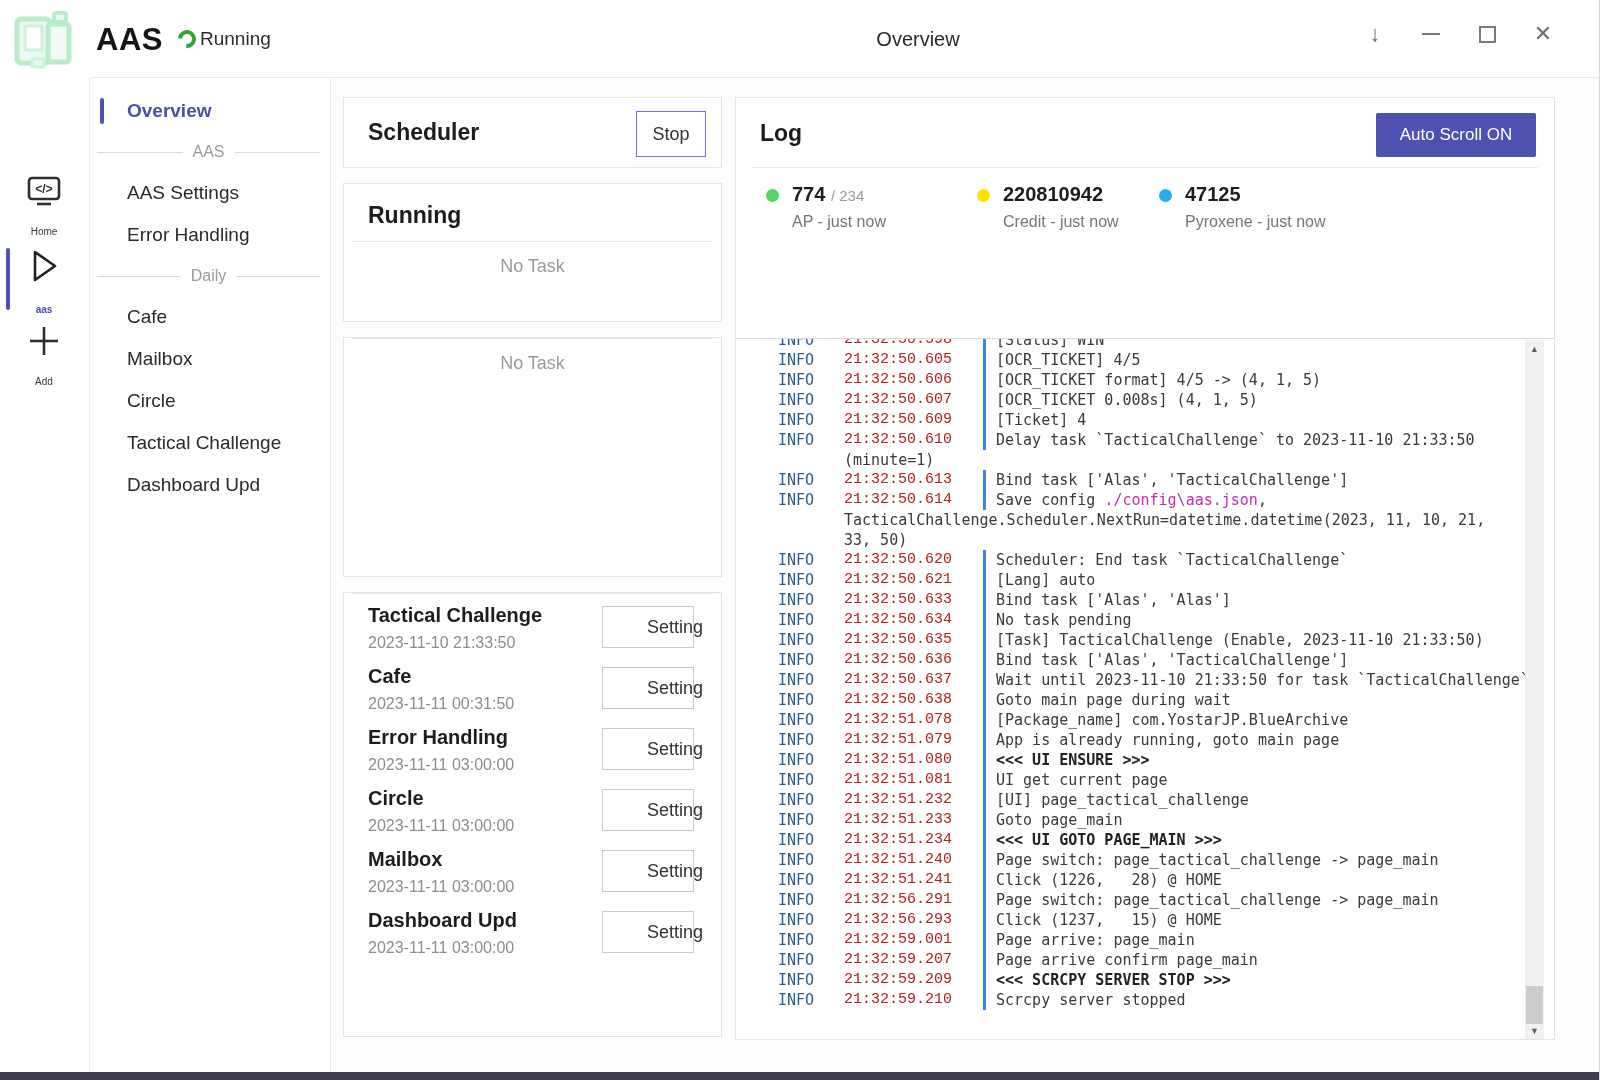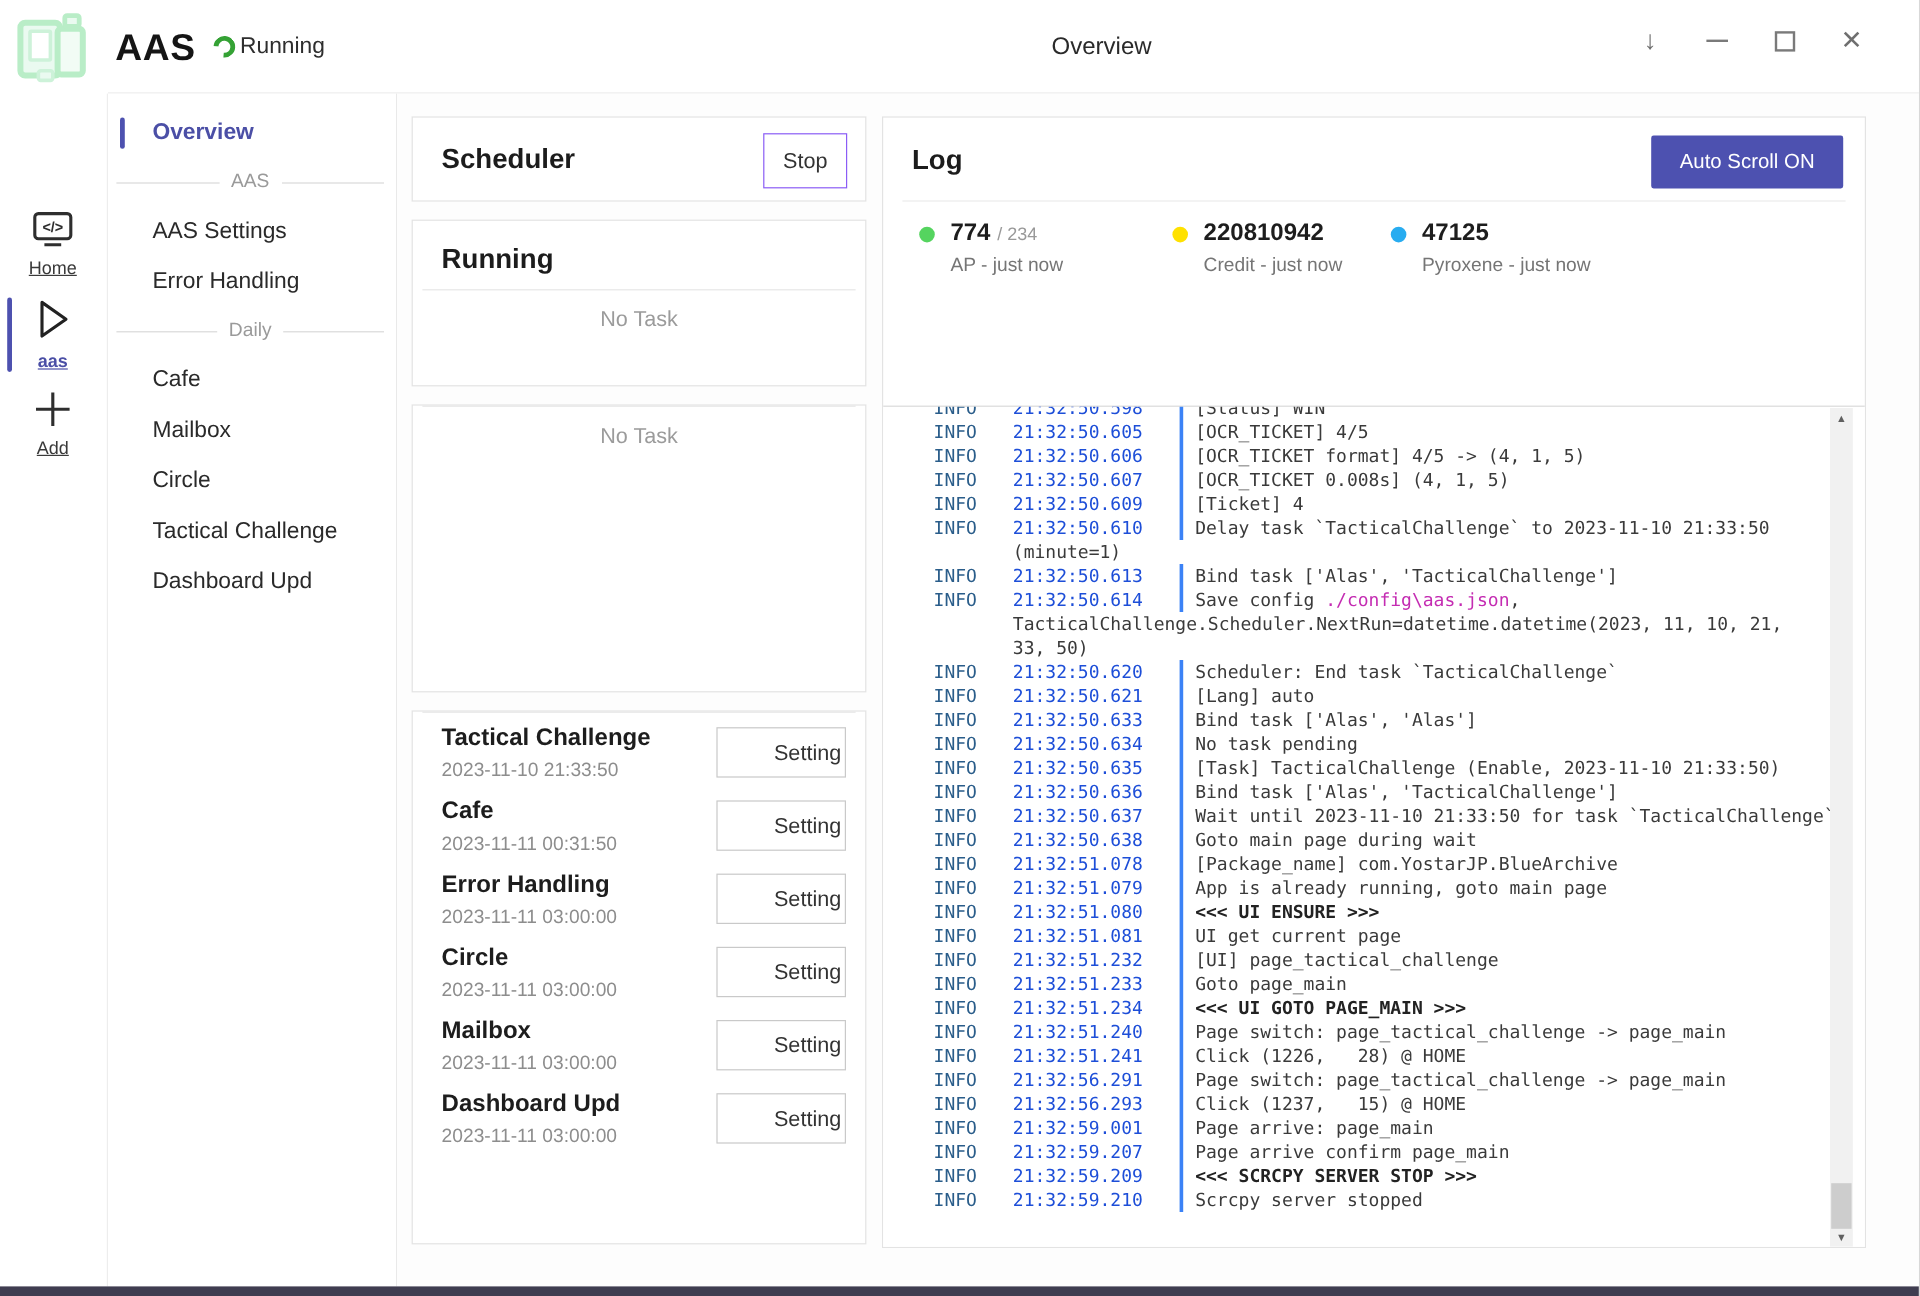--- a/index.html
+++ b/index.html
@@ -16,21 +16,21 @@
   #run-label { font-size:19px; color:#2e2e2e; }
   #win-title { position:absolute; left:918px; top:28px; transform:translateX(-50%); font-size:20px; color:#2a2a2a; }
   #win-controls { position:absolute; right:28px; top:12px; display:flex; }
   .wc { width:56px; height:44px; display:flex; align-items:center; justify-content:center; color:#6f6f6f; font-size:22px; cursor:default; }
   .wc-min-glyph { width:18px; height:2px; background:#7a7a7a; }
   .wc-max-glyph { width:17px; height:17px; border:2px solid #7a7a7a; }
 
   
   #rail { position:absolute; left:0; top:78px; width:90px; bottom:8px; background:#fff; border-right:1px solid #ededed; }
   .rail-item { position:absolute; left:0; right:1px; text-align:center; cursor:default; }
-  .rail-label { display:block; font-size:15px; color:#3a3a3a; margin-top:2px;text-decoration:underline; }
+  .rail-label { display:block; font-size:10px; color:#3a3a3a; margin-top:14px; }
   .rail-item.active .rail-label { color:#4b4fa6; font-weight:700; }
   .rail-bar { position:absolute; left:6px; top:2px; width:4px; height:62px; background:#4d51af; border-radius:2px; display:none; }
   .rail-item.active .rail-bar { display:block; }
 
   
   #nav { position:absolute; left:90px; top:78px; width:241px; bottom:8px; background:#fff; border-right:1px solid #e9e9e9; padding-top:12px; }
   .nav-item { position:relative; height:42px; display:flex; align-items:center; padding-left:37px; font-size:19px; color:#2a2a2a; cursor:default; }
   .nav-item.active { color:#4b4fa6; font-weight:700; }
   .nav-item.active::before { content:""; position:absolute; left:10px; top:8px; bottom:8px; width:4px; background:#4d51af; border-radius:2px; }
   .nav-divider { height:40px; display:flex; align-items:center; padding:0 10px 0 7px; gap:10px; }
@@ -51,38 +51,38 @@
   #card-running { left:12px; top:105px; width:379px; height:139px; }
   #card-pending { left:12px; top:259px; width:379px; height:240px; }
   .panel-title { margin:18px 0 12px 24px; }
   .panel-empty { margin-top:14px; }
 
   #card-waiting { left:12px; top:514px; width:379px; height:445px; }
   #waiting-list { margin-top:4px; }
   .wait-row { position:relative; height:61px; padding:6px 0 0 24px; }
   .wait-name { font-size:20px; font-weight:700; color:#1d1d1d; }
   .wait-time { font-size:16px; color:#8d8d8d; margin-top:7px; }
-  .wait-setting-btn { position:absolute; right:16px; top:8px; width:108px; height:42px; background:#fff; border:1px solid #c9c9c9; font-size:18px; color:#333; font-family:inherit; cursor:pointer;padding-left:44px; }
+  .wait-setting-btn { position:absolute; right:27px; top:8px; width:92px; height:42px; background:#fff; border:1px solid #c9c9c9; font-size:18px; color:#333; font-family:inherit; cursor:pointer;padding-left:44px; }
 
   
   #card-log { left:404px; top:19px; width:820px; height:943px; }
   #log-title { position:absolute; left:24px; top:22px; }
   #autoscroll-btn { position:absolute; right:18px; top:15px; width:160px; height:44px; background:#4d51b0; color:#fff; border:none; font-size:17px; font-family:inherit; border-radius:2px; cursor:pointer; }
   #log-head-divider { position:absolute; left:16px; right:16px; top:69px; height:1px; background:#ebebeb; }
   .stat { position:absolute; top:85px; display:flex; gap:13px; }
   .stat-dot { width:13px; height:13px; border-radius:50%; margin-top:6px; }
   .stat-value { font-size:20px; font-weight:700; color:#1d1d1d; }
   .stat-max { font-size:15px; font-weight:400; color:#999; }
   .stat-label { font-size:16px; color:#757575; margin-top:7px; }
 
   #log-view { position:absolute; left:0; right:0; top:240px; bottom:0; border-top:1px solid #dadada; overflow:hidden; background:#fff; }
   #log-lines { margin:-9px 0 0 10px; padding-right:32px; font-family:"DejaVu Sans Mono",monospace; font-size:15px; line-height:20px; color:#3a3a3a; }
   .lr { display:flex; white-space:pre;margin-left:32px; }
   .lr-lvl { width:66px; flex:none; color:#2a5d8a; }
-  .lr-time { width:139px; flex:none; color:#1d4ed8; }
+  .lr-time { width:139px; flex:none; color:#b91c1c;font-family:Liberation Mono, monospace; }
   .lr-msg { border-left:3px solid #3b82f6; padding-left:10px; }
   .lr-cont { padding-left:0; border-left:none; }
   .lr.bold .lr-msg { font-weight:700; color:#222; }
   .seg-path { color:#c42cb2; }
 
   
   #log-scrollbar { position:absolute; top:1px; bottom:0; right:10px; width:19px; background:#f1f1f1; }
   .sb-arrow { position:absolute; left:0; width:19px; height:17px; display:flex; align-items:center; justify-content:center; font-size:9px; color:#606060; cursor:pointer; }
   #sb-up { top:0; }
   #sb-down { bottom:0; }

